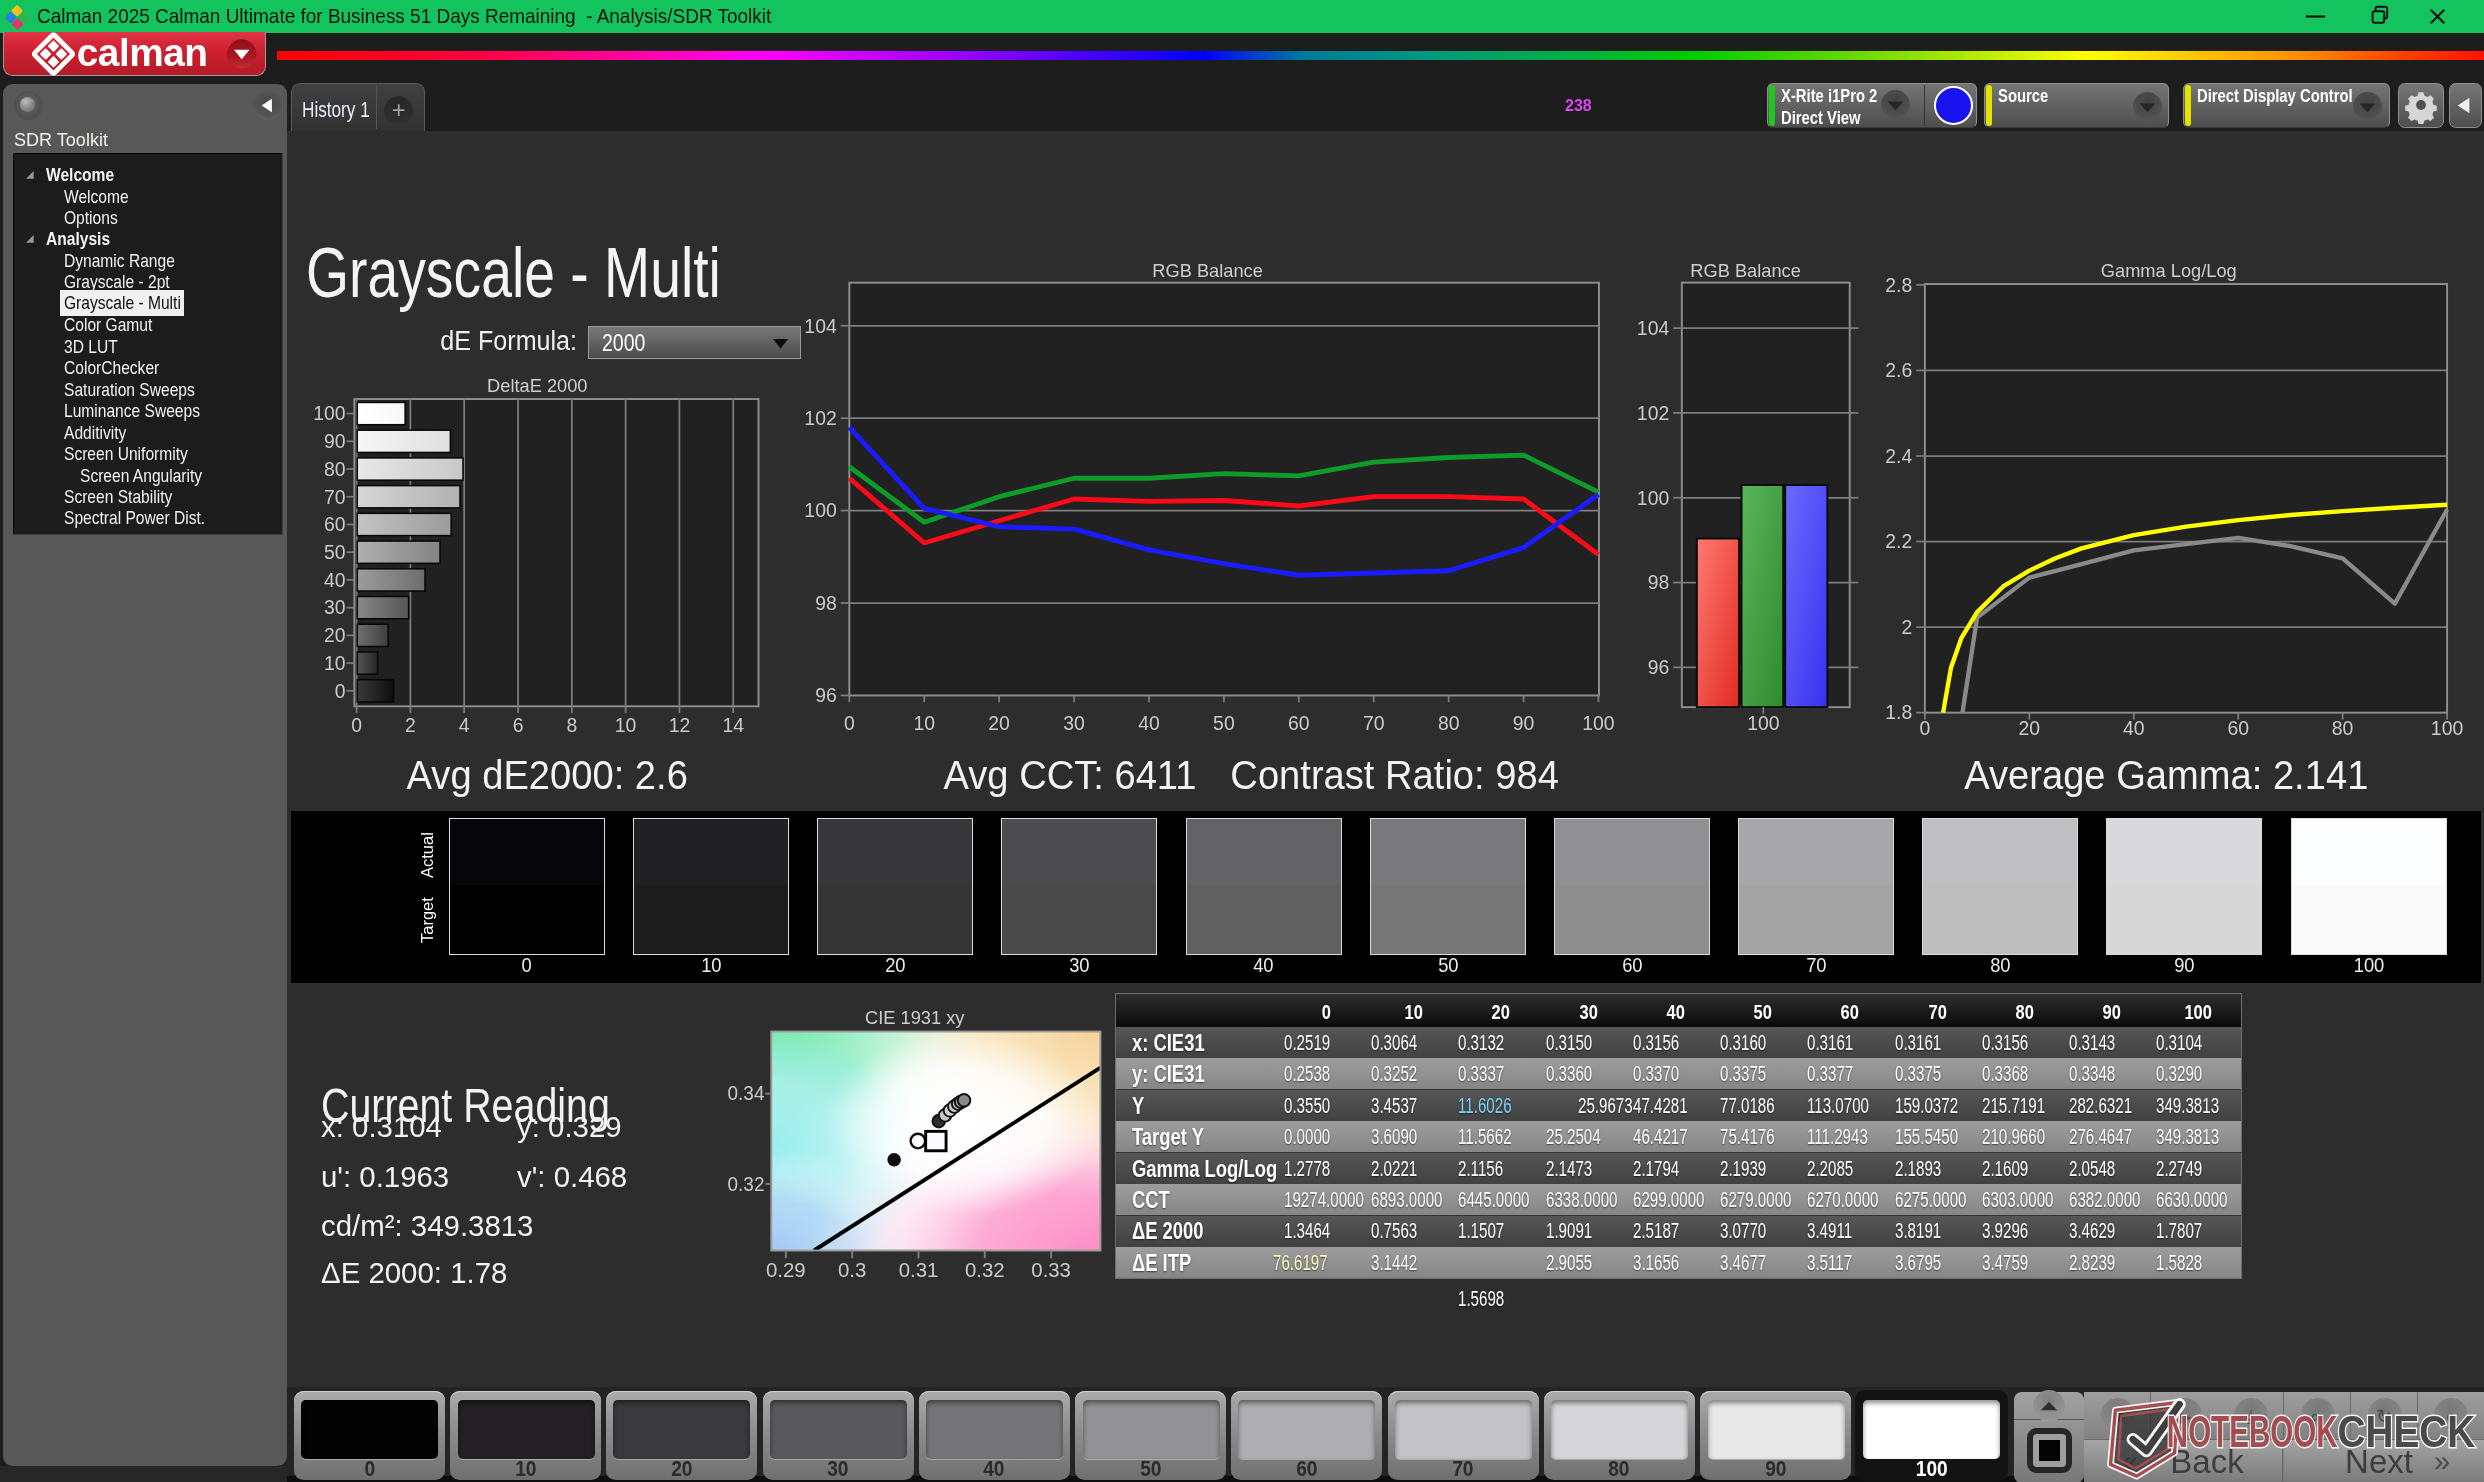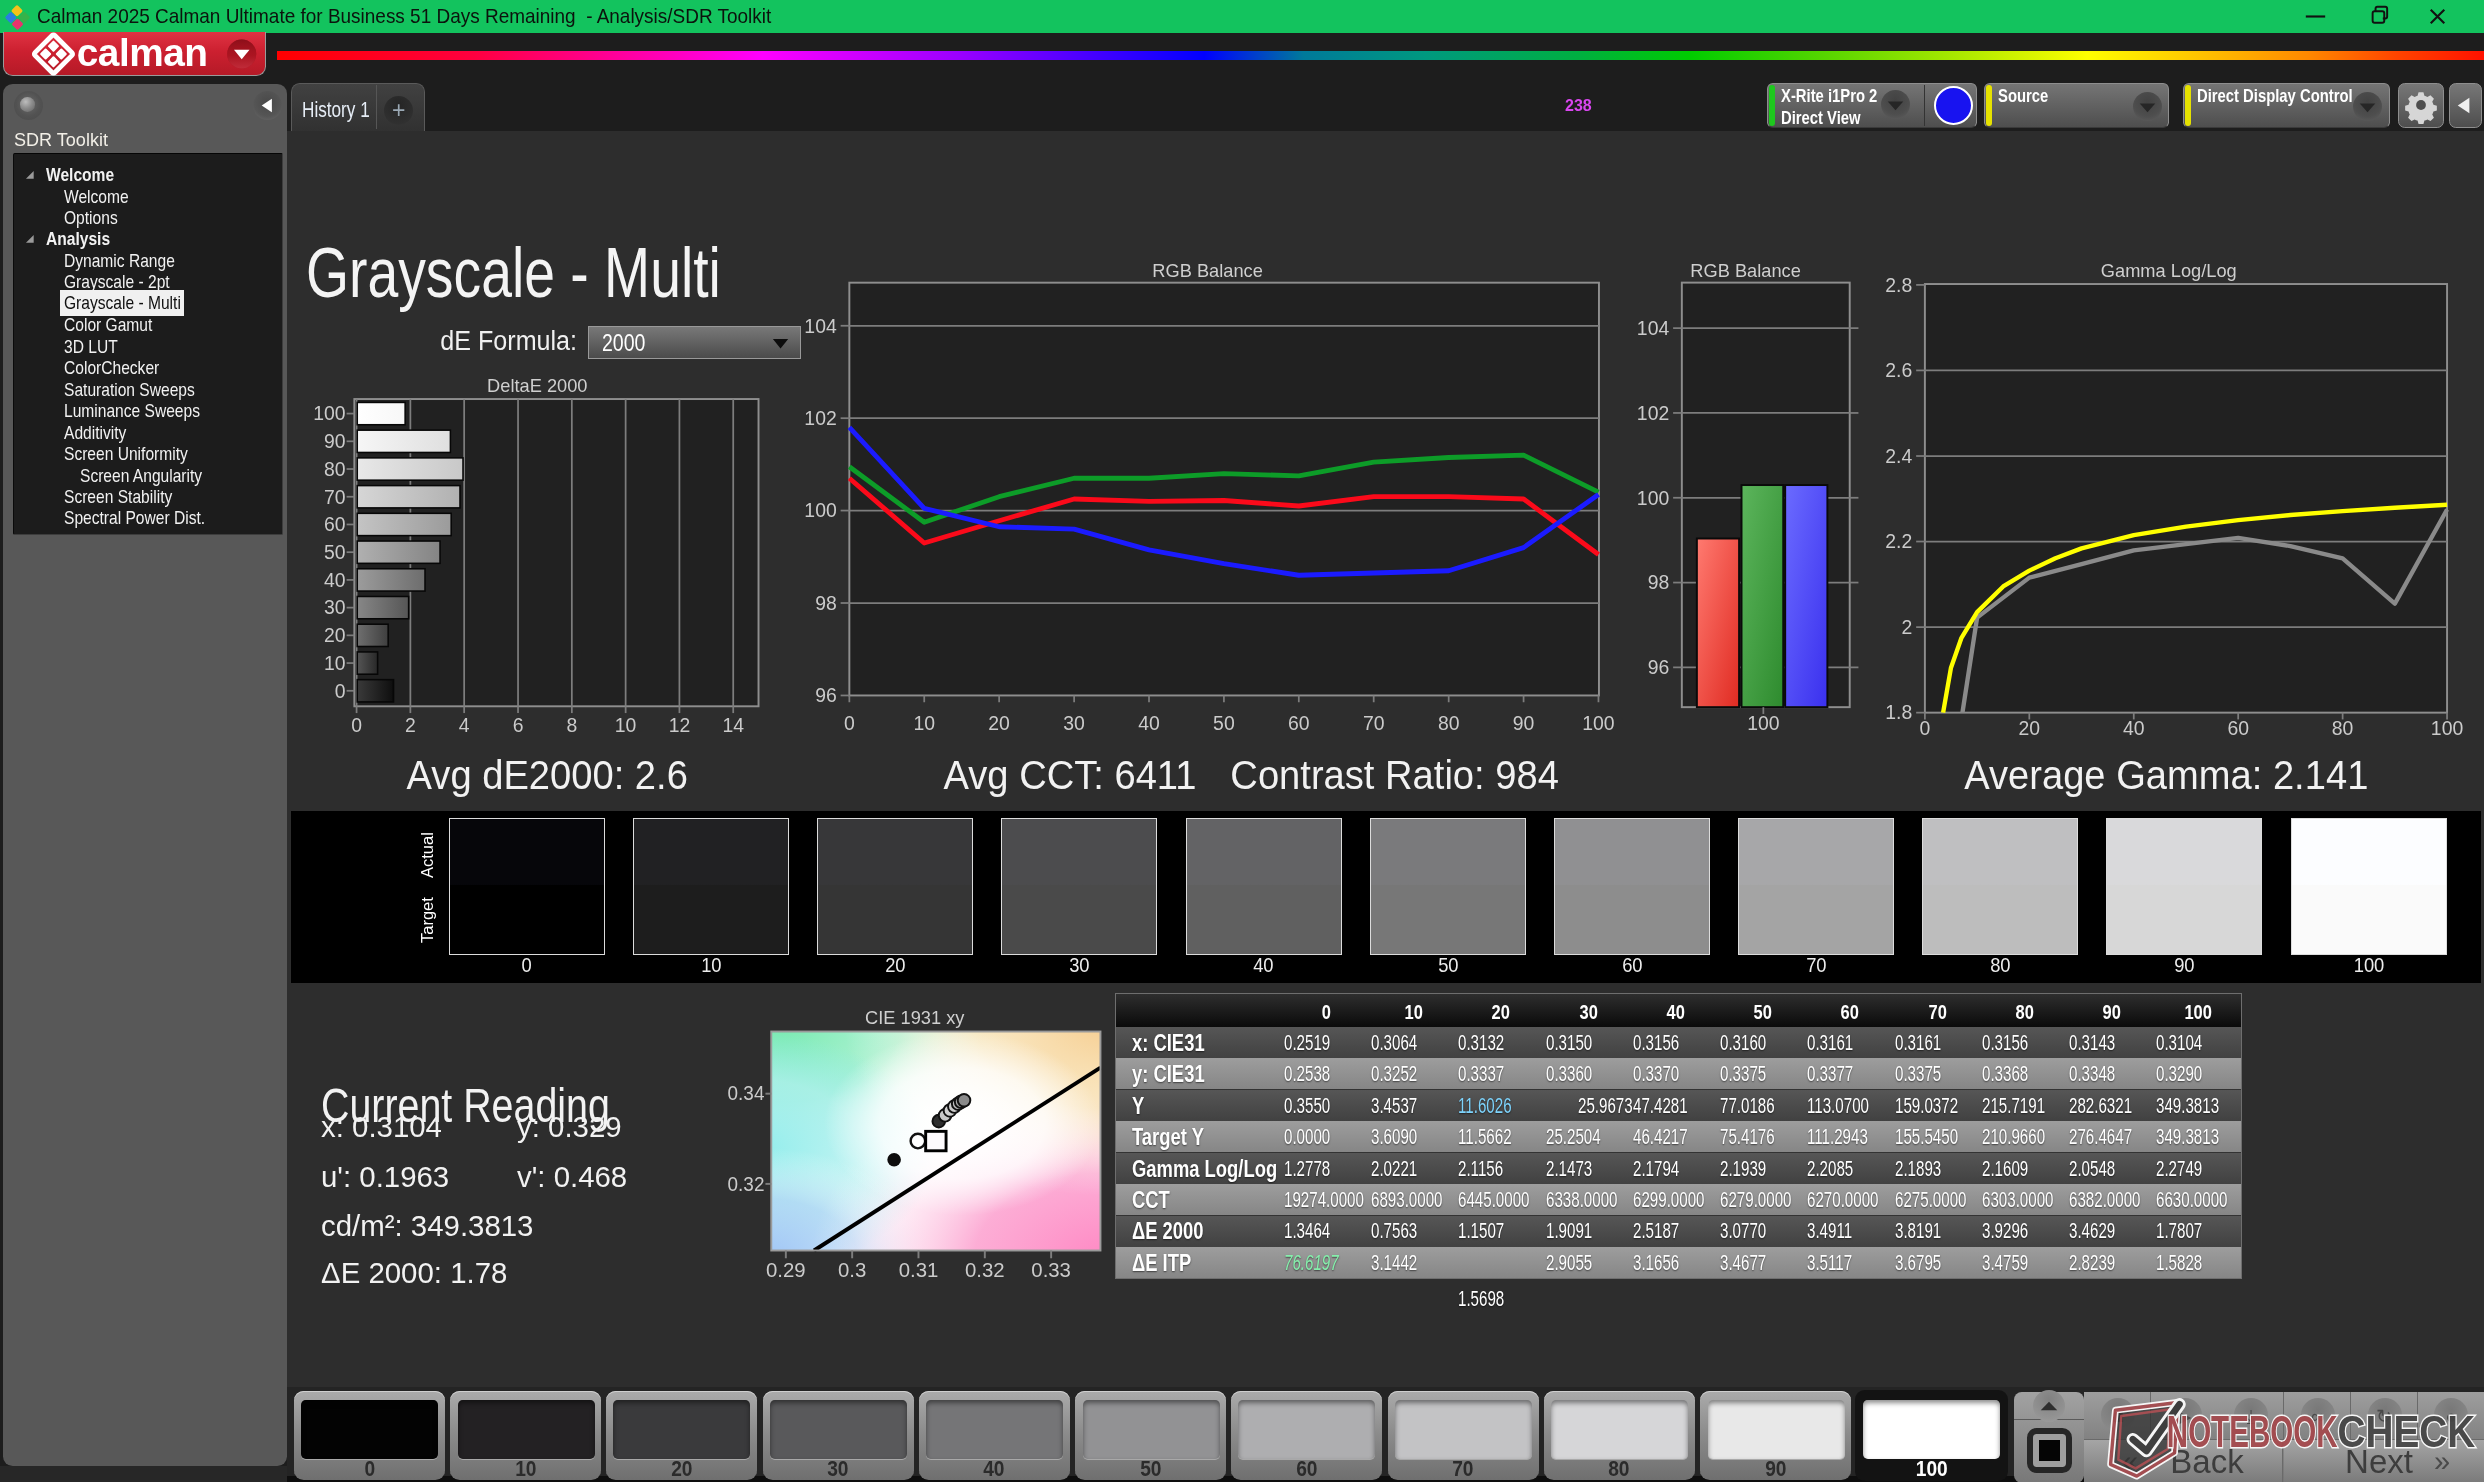--- a/index.html
+++ b/index.html
@@ -560,21 +560,21 @@
     <div style="position:absolute;left:430px;top:227px;font-size:21.3px;line-height:21.3px;color:#fff;text-shadow:0 1px 1.9px rgba(0,0,0,0.55);"><span style="display:inline-block;transform:scaleX(0.71);transform-origin:left center;">1.9091</span></div>
     <div style="position:absolute;left:517px;top:227px;font-size:21.3px;line-height:21.3px;color:#fff;text-shadow:0 1px 1.9px rgba(0,0,0,0.55);"><span style="display:inline-block;transform:scaleX(0.71);transform-origin:left center;">2.5187</span></div>
     <div style="position:absolute;left:604px;top:227px;font-size:21.3px;line-height:21.3px;color:#fff;text-shadow:0 1px 1.9px rgba(0,0,0,0.55);"><span style="display:inline-block;transform:scaleX(0.71);transform-origin:left center;">3.0770</span></div>
     <div style="position:absolute;left:691px;top:227px;font-size:21.3px;line-height:21.3px;color:#fff;text-shadow:0 1px 1.9px rgba(0,0,0,0.55);"><span style="display:inline-block;transform:scaleX(0.71);transform-origin:left center;">3.4911</span></div>
     <div style="position:absolute;left:779px;top:227px;font-size:21.3px;line-height:21.3px;color:#fff;text-shadow:0 1px 1.9px rgba(0,0,0,0.55);"><span style="display:inline-block;transform:scaleX(0.71);transform-origin:left center;">3.8191</span></div>
     <div style="position:absolute;left:866px;top:227px;font-size:21.3px;line-height:21.3px;color:#fff;text-shadow:0 1px 1.9px rgba(0,0,0,0.55);"><span style="display:inline-block;transform:scaleX(0.71);transform-origin:left center;">3.9296</span></div>
     <div style="position:absolute;left:953px;top:227px;font-size:21.3px;line-height:21.3px;color:#fff;text-shadow:0 1px 1.9px rgba(0,0,0,0.55);"><span style="display:inline-block;transform:scaleX(0.71);transform-origin:left center;">3.4629</span></div>
     <div style="position:absolute;left:1040px;top:227px;font-size:21.3px;line-height:21.3px;color:#fff;text-shadow:0 1px 1.9px rgba(0,0,0,0.55);"><span style="display:inline-block;transform:scaleX(0.71);transform-origin:left center;">1.7807</span></div>
     <div style="position:absolute;left:0;top:253px;width:100%;height:31px;background:linear-gradient(180deg,#9d9d9d,#868686);"></div>
     <div style="position:absolute;left:15.5px;top:258px;font-size:23px;line-height:23px;color:#fff;font-weight:700;white-space:nowrap;text-shadow:0 1px 1.9px rgba(0,0,0,0.55);"><span style="display:inline-block;transform:scaleX(0.8);transform-origin:left center;">ΔE ITP</span></div>
-    <div style="position:absolute;left:168px;top:259px;font-size:21.3px;line-height:21.3px;color:#86efac;text-shadow:0 1px 1.9px rgba(0,0,0,0.55);font-style:italic;"><span style="display:inline-block;transform:scaleX(0.71);transform-origin:left center;">76.6197</span></div>
+    <div style="position:absolute;left:157px;top:259px;font-size:21.3px;line-height:21.3px;color:#fef9c3;text-shadow:0 1px 1.9px rgba(0,0,0,0.55);"><span style="display:inline-block;transform:scaleX(0.71);transform-origin:left center;">76.6197</span></div>
     <div style="position:absolute;left:255px;top:259px;font-size:21.3px;line-height:21.3px;color:#fff;text-shadow:0 1px 1.9px rgba(0,0,0,0.55);"><span style="display:inline-block;transform:scaleX(0.71);transform-origin:left center;">3.1442</span></div>
     <div style="position:absolute;left:342px;top:259px;font-size:21.3px;line-height:21.3px;color:#fff;text-shadow:0 1px 1.9px rgba(0,0,0,0.55);margin-top:36px;"><span style="display:inline-block;transform:scaleX(0.71);transform-origin:left center;">1.5698</span></div>
     <div style="position:absolute;left:430px;top:259px;font-size:21.3px;line-height:21.3px;color:#fff;text-shadow:0 1px 1.9px rgba(0,0,0,0.55);"><span style="display:inline-block;transform:scaleX(0.71);transform-origin:left center;">2.9055</span></div>
     <div style="position:absolute;left:517px;top:259px;font-size:21.3px;line-height:21.3px;color:#fff;text-shadow:0 1px 1.9px rgba(0,0,0,0.55);"><span style="display:inline-block;transform:scaleX(0.71);transform-origin:left center;">3.1656</span></div>
     <div style="position:absolute;left:604px;top:259px;font-size:21.3px;line-height:21.3px;color:#fff;text-shadow:0 1px 1.9px rgba(0,0,0,0.55);"><span style="display:inline-block;transform:scaleX(0.71);transform-origin:left center;">3.4677</span></div>
     <div style="position:absolute;left:691px;top:259px;font-size:21.3px;line-height:21.3px;color:#fff;text-shadow:0 1px 1.9px rgba(0,0,0,0.55);"><span style="display:inline-block;transform:scaleX(0.71);transform-origin:left center;">3.5117</span></div>
     <div style="position:absolute;left:779px;top:259px;font-size:21.3px;line-height:21.3px;color:#fff;text-shadow:0 1px 1.9px rgba(0,0,0,0.55);"><span style="display:inline-block;transform:scaleX(0.71);transform-origin:left center;">3.6795</span></div>
     <div style="position:absolute;left:866px;top:259px;font-size:21.3px;line-height:21.3px;color:#fff;text-shadow:0 1px 1.9px rgba(0,0,0,0.55);"><span style="display:inline-block;transform:scaleX(0.71);transform-origin:left center;">3.4759</span></div>
     <div style="position:absolute;left:953px;top:259px;font-size:21.3px;line-height:21.3px;color:#fff;text-shadow:0 1px 1.9px rgba(0,0,0,0.55);"><span style="display:inline-block;transform:scaleX(0.71);transform-origin:left center;">2.8239</span></div>
     <div style="position:absolute;left:1040px;top:259px;font-size:21.3px;line-height:21.3px;color:#fff;text-shadow:0 1px 1.9px rgba(0,0,0,0.55);"><span style="display:inline-block;transform:scaleX(0.71);transform-origin:left center;">1.5828</span></div>

